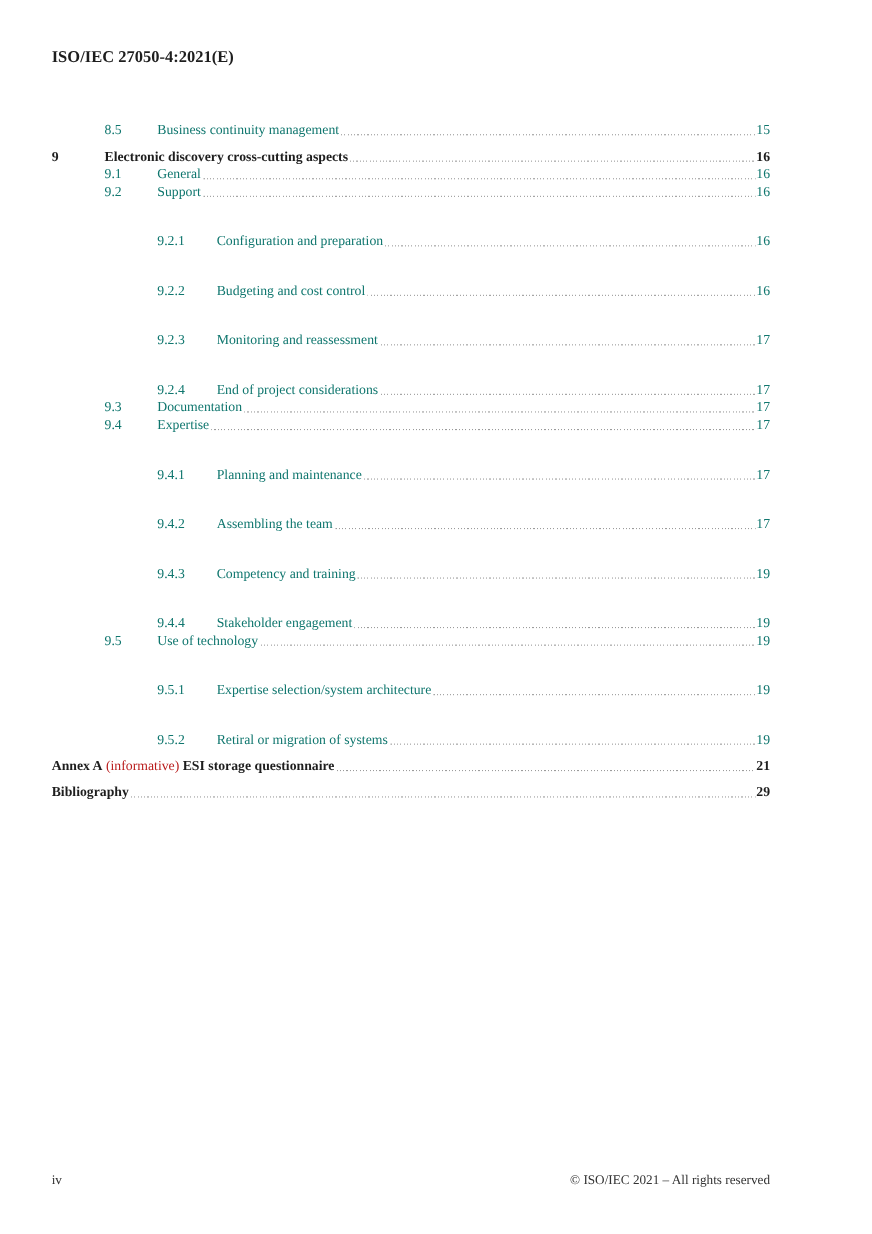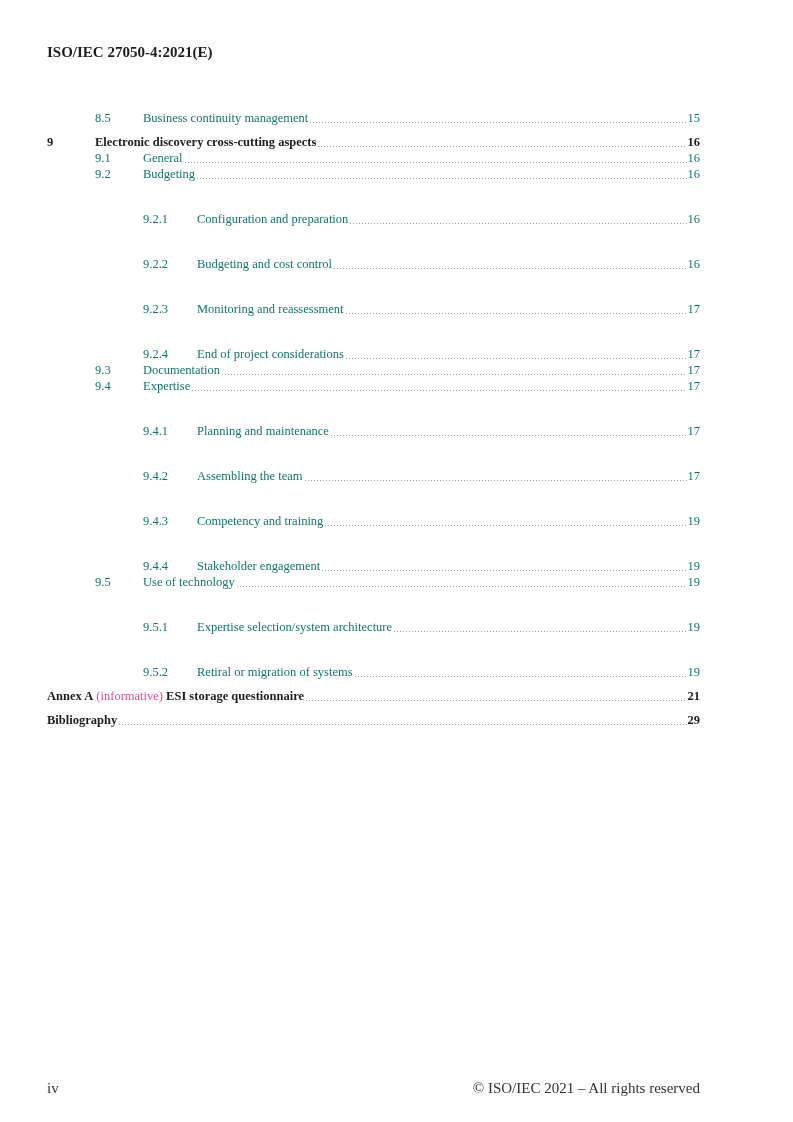--- a/index.html
+++ b/index.html
@@ -26,32 +26,32 @@
     font-size:12.5px; line-height:16px;
     color:#0f766e;
   }
   .toc-row.bold { font-weight:bold; color:#1e1e1e; }
   .toc-row.gap { margin-top:8px; }
   .num { flex:none; }
   .lvl1 .num { width:48px; }
   .lvl2 { padding-left:48px; } .lvl2 .num { width:48px; }
   .lvl3 { padding-left:96px;margin-top:29px; } .lvl3 .num { width:54px; }
   .title { flex:none; white-space:nowrap; }
-  .title .seg-r { font-weight:normal; color:#ec4899; }
+  .title .seg-r { font-weight:normal; color:#b91c1c; }
   .title .seg-b { font-weight:bold; color:#1e1e1e;margin-top:36px; }
   .leader {
     flex:1 1 auto; min-width:8px; height:1px;
     align-self:flex-end; margin:0 1px 3px 2px;
     background-image:repeating-linear-gradient(to right,#9b9b9b 0 1px,transparent 1px 3px);
   }
   .pg { flex:none; text-align:right; }
   .footer {
     position:absolute; left:47px; top:1064px; width:653px;
     display:flex; justify-content:space-between; align-items:baseline;
-    font-size:15px; line-height:16px; color:#333333;margin-top:16px;
+    font-size:12px; line-height:16px; color:#333333;
   }
 </style>
 </head>
 <body>
 
 <div class="page">
 
   <div class="header">
     <span>ISO/IEC 27050-4:2021(E)</span>
   </div>
@@ -70,21 +70,21 @@
         <span class="pg">16</span>
       </div>
       <div class="toc-row lvl2">
         <span class="num">9.1</span>
         <span class="title">General</span>
         <span class="leader"></span>
         <span class="pg">16</span>
       </div>
       <div class="toc-row lvl2">
         <span class="num">9.2</span>
-        <span class="title">Budgeting</span>
+        <span class="title">Support</span>
         <span class="leader"></span>
         <span class="pg">16</span>
       </div>
       <div class="toc-row lvl3">
         <span class="num">9.2.1</span>
         <span class="title">Configuration and preparation</span>
         <span class="leader"></span>
         <span class="pg">16</span>
       </div>
       <div class="toc-row lvl3">

